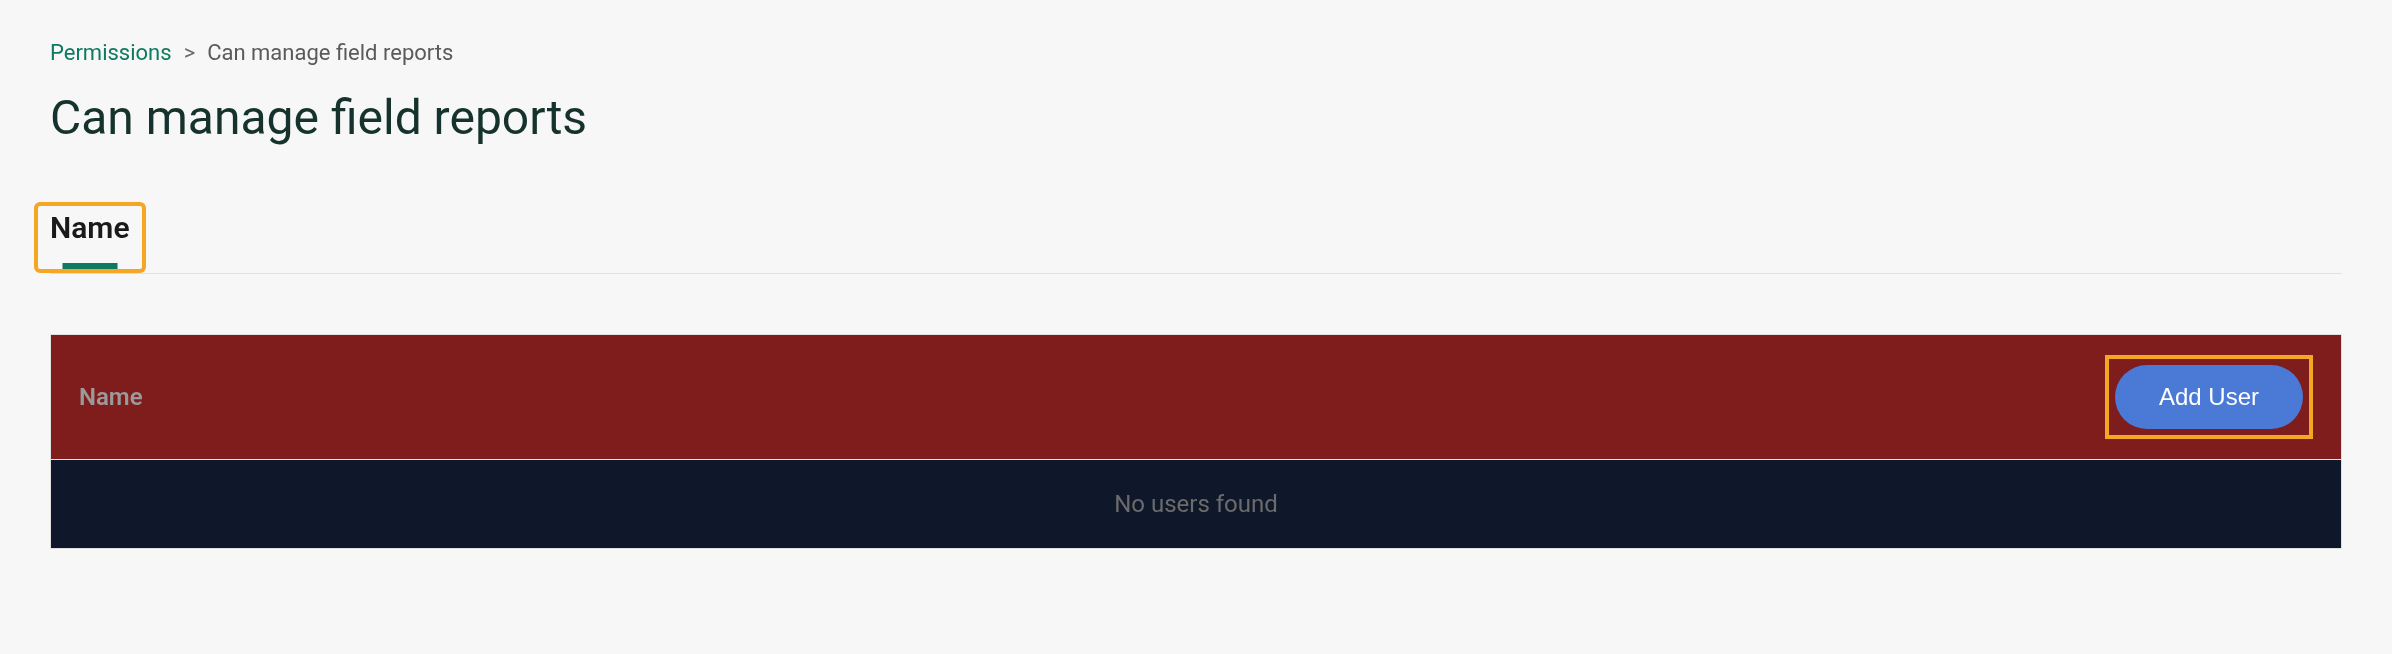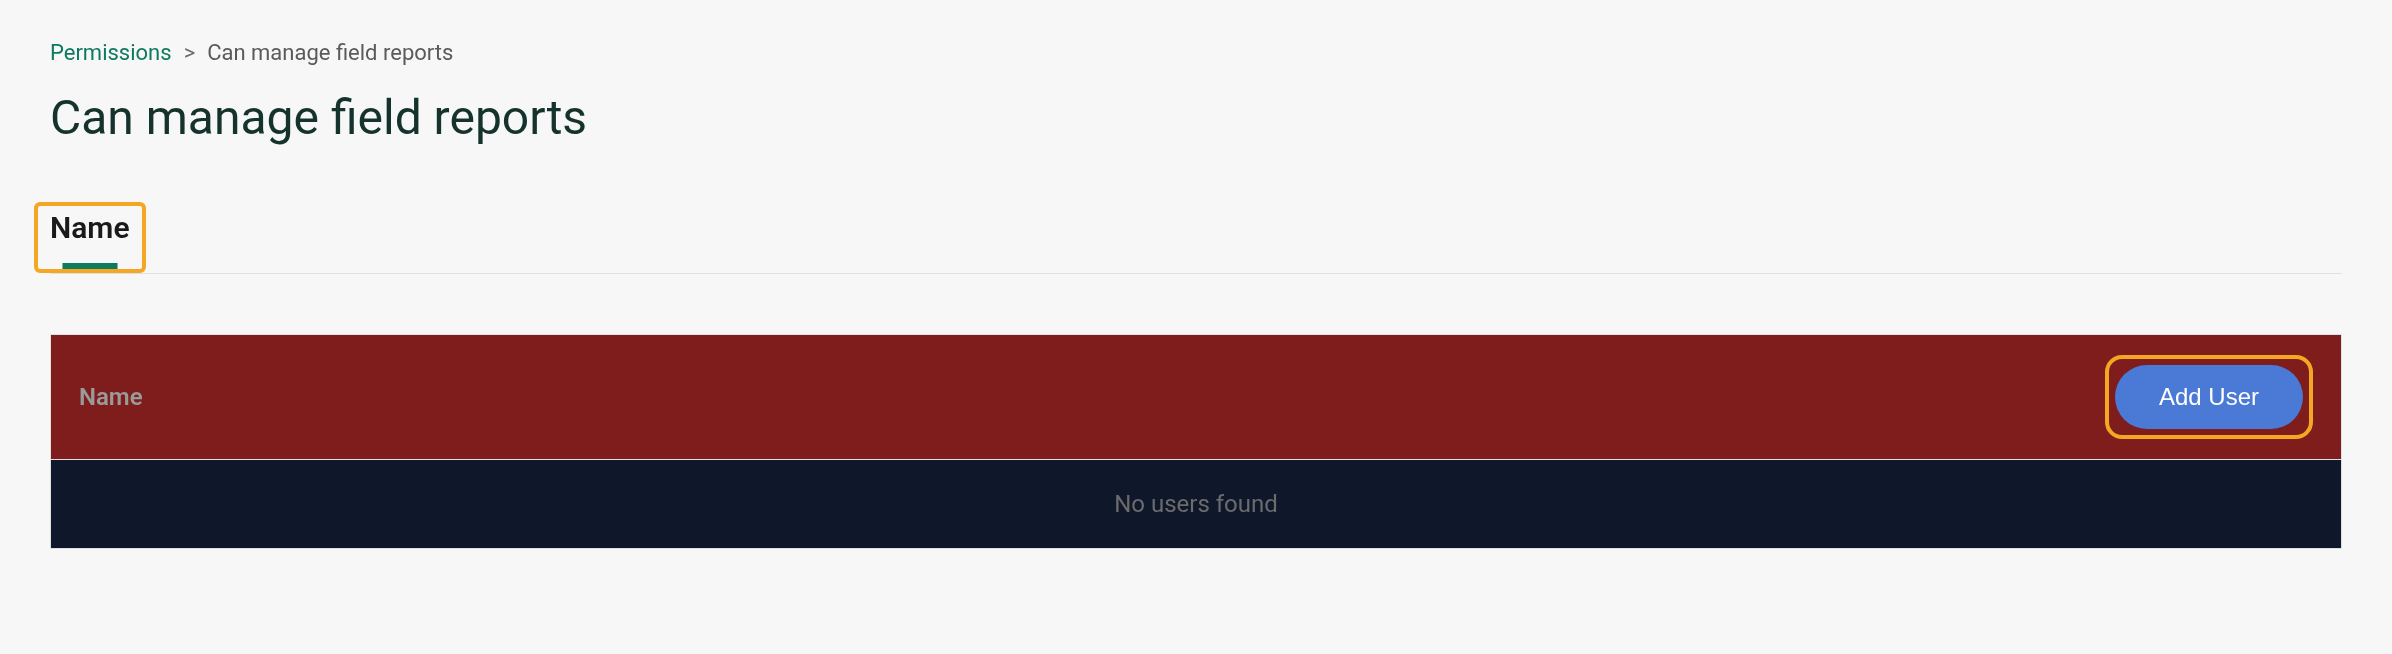--- a/index.html
+++ b/index.html
@@ -83,21 +83,21 @@
       padding: 20px 28px;
       border-bottom: 1px solid #e0e0e0;
     }
     .table-header-name {
       font-size: 24px;
       font-weight: 600;
       color: #9a9a9a;
     }
     .add-user-wrapper {
       border: 4px solid #f5a623;
-      border-radius: 17px;
+      border-radius: 0;
       padding: 6px;
     }
     .add-user-button {
       background-color: #4a79d6;
       color: #ffffff;
       border: none;
       border-radius: 36px;
       padding: 18px 44px;
       font-size: 24px;
       font-weight: 400;

